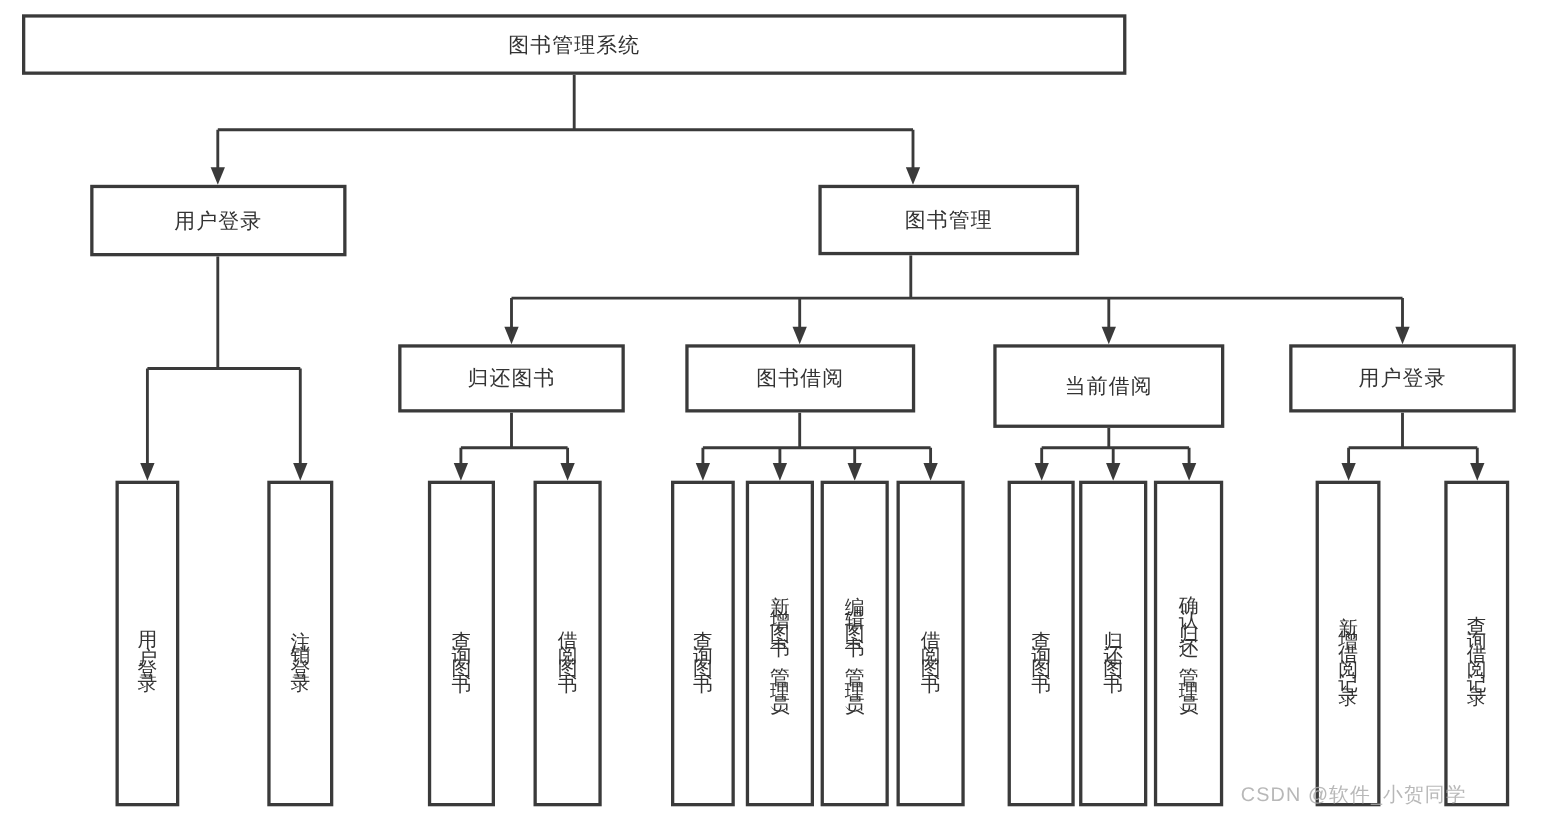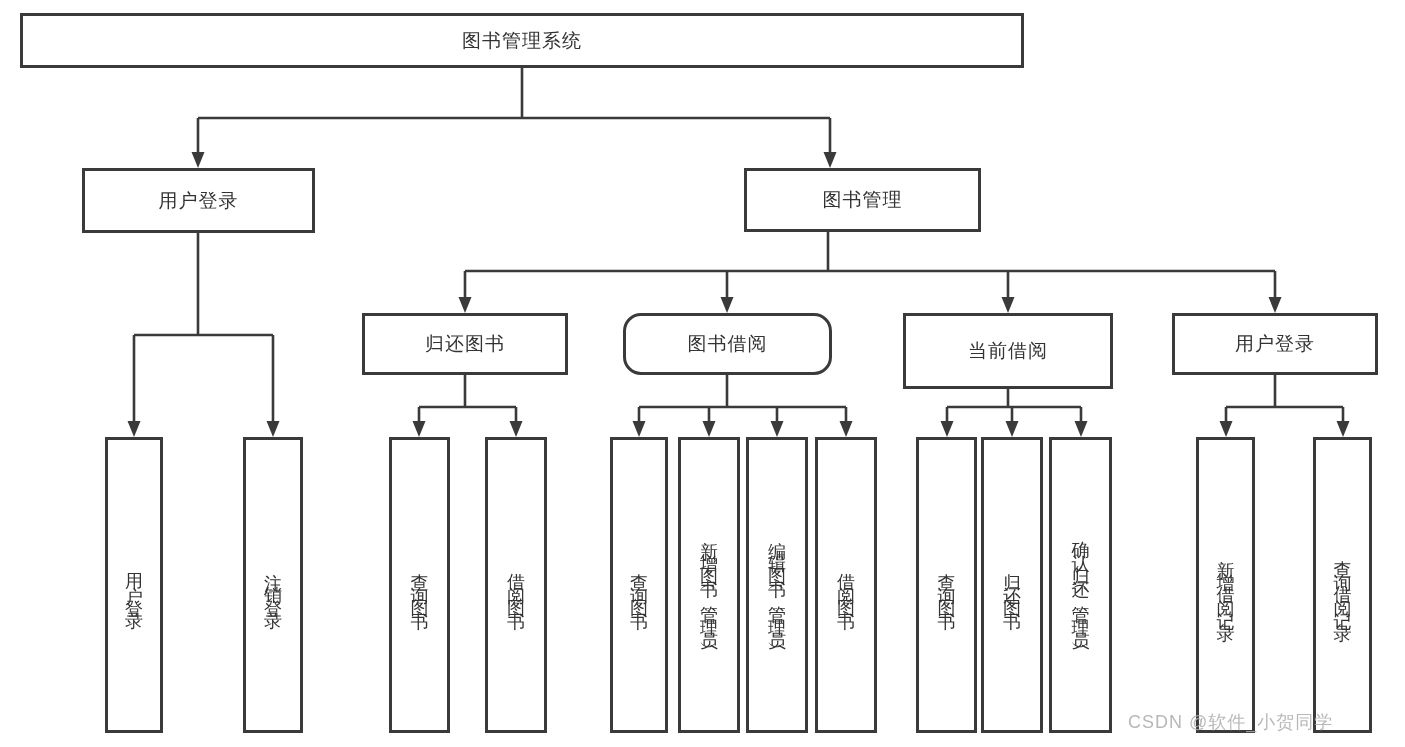--- a/index.html
+++ b/index.html
@@ -110,21 +110,21 @@
   <div class="node node-h" style="left:82px; top:168px; width:233px; height:65px;">
     <span>用户登录</span>
   </div>
   <div class="node node-h" style="left:744px; top:168px; width:237px; height:64px;">
     <span>图书管理</span>
   </div>
 
   <div class="node node-h" style="left:362px; top:313px; width:206px; height:62px;">
     <span>归还图书</span>
   </div>
-  <div class="node node-h" style="left:623px; top:313px; width:209px; height:62px;border-radius:18px;">
+  <div class="node node-h" style="left:623px; top:313px; width:209px; height:62px;">
     <span>图书借阅</span>
   </div>
   <div class="node node-h" style="left:903px; top:313px; width:210px; height:76px;">
     <span>当前借阅</span>
   </div>
   <div class="node node-h" style="left:1172px; top:313px; width:206px; height:62px;">
     <span>用户登录</span>
   </div>
 
   <div class="node node-v" style="left:105px; top:437px; width:58px; height:296px;">

